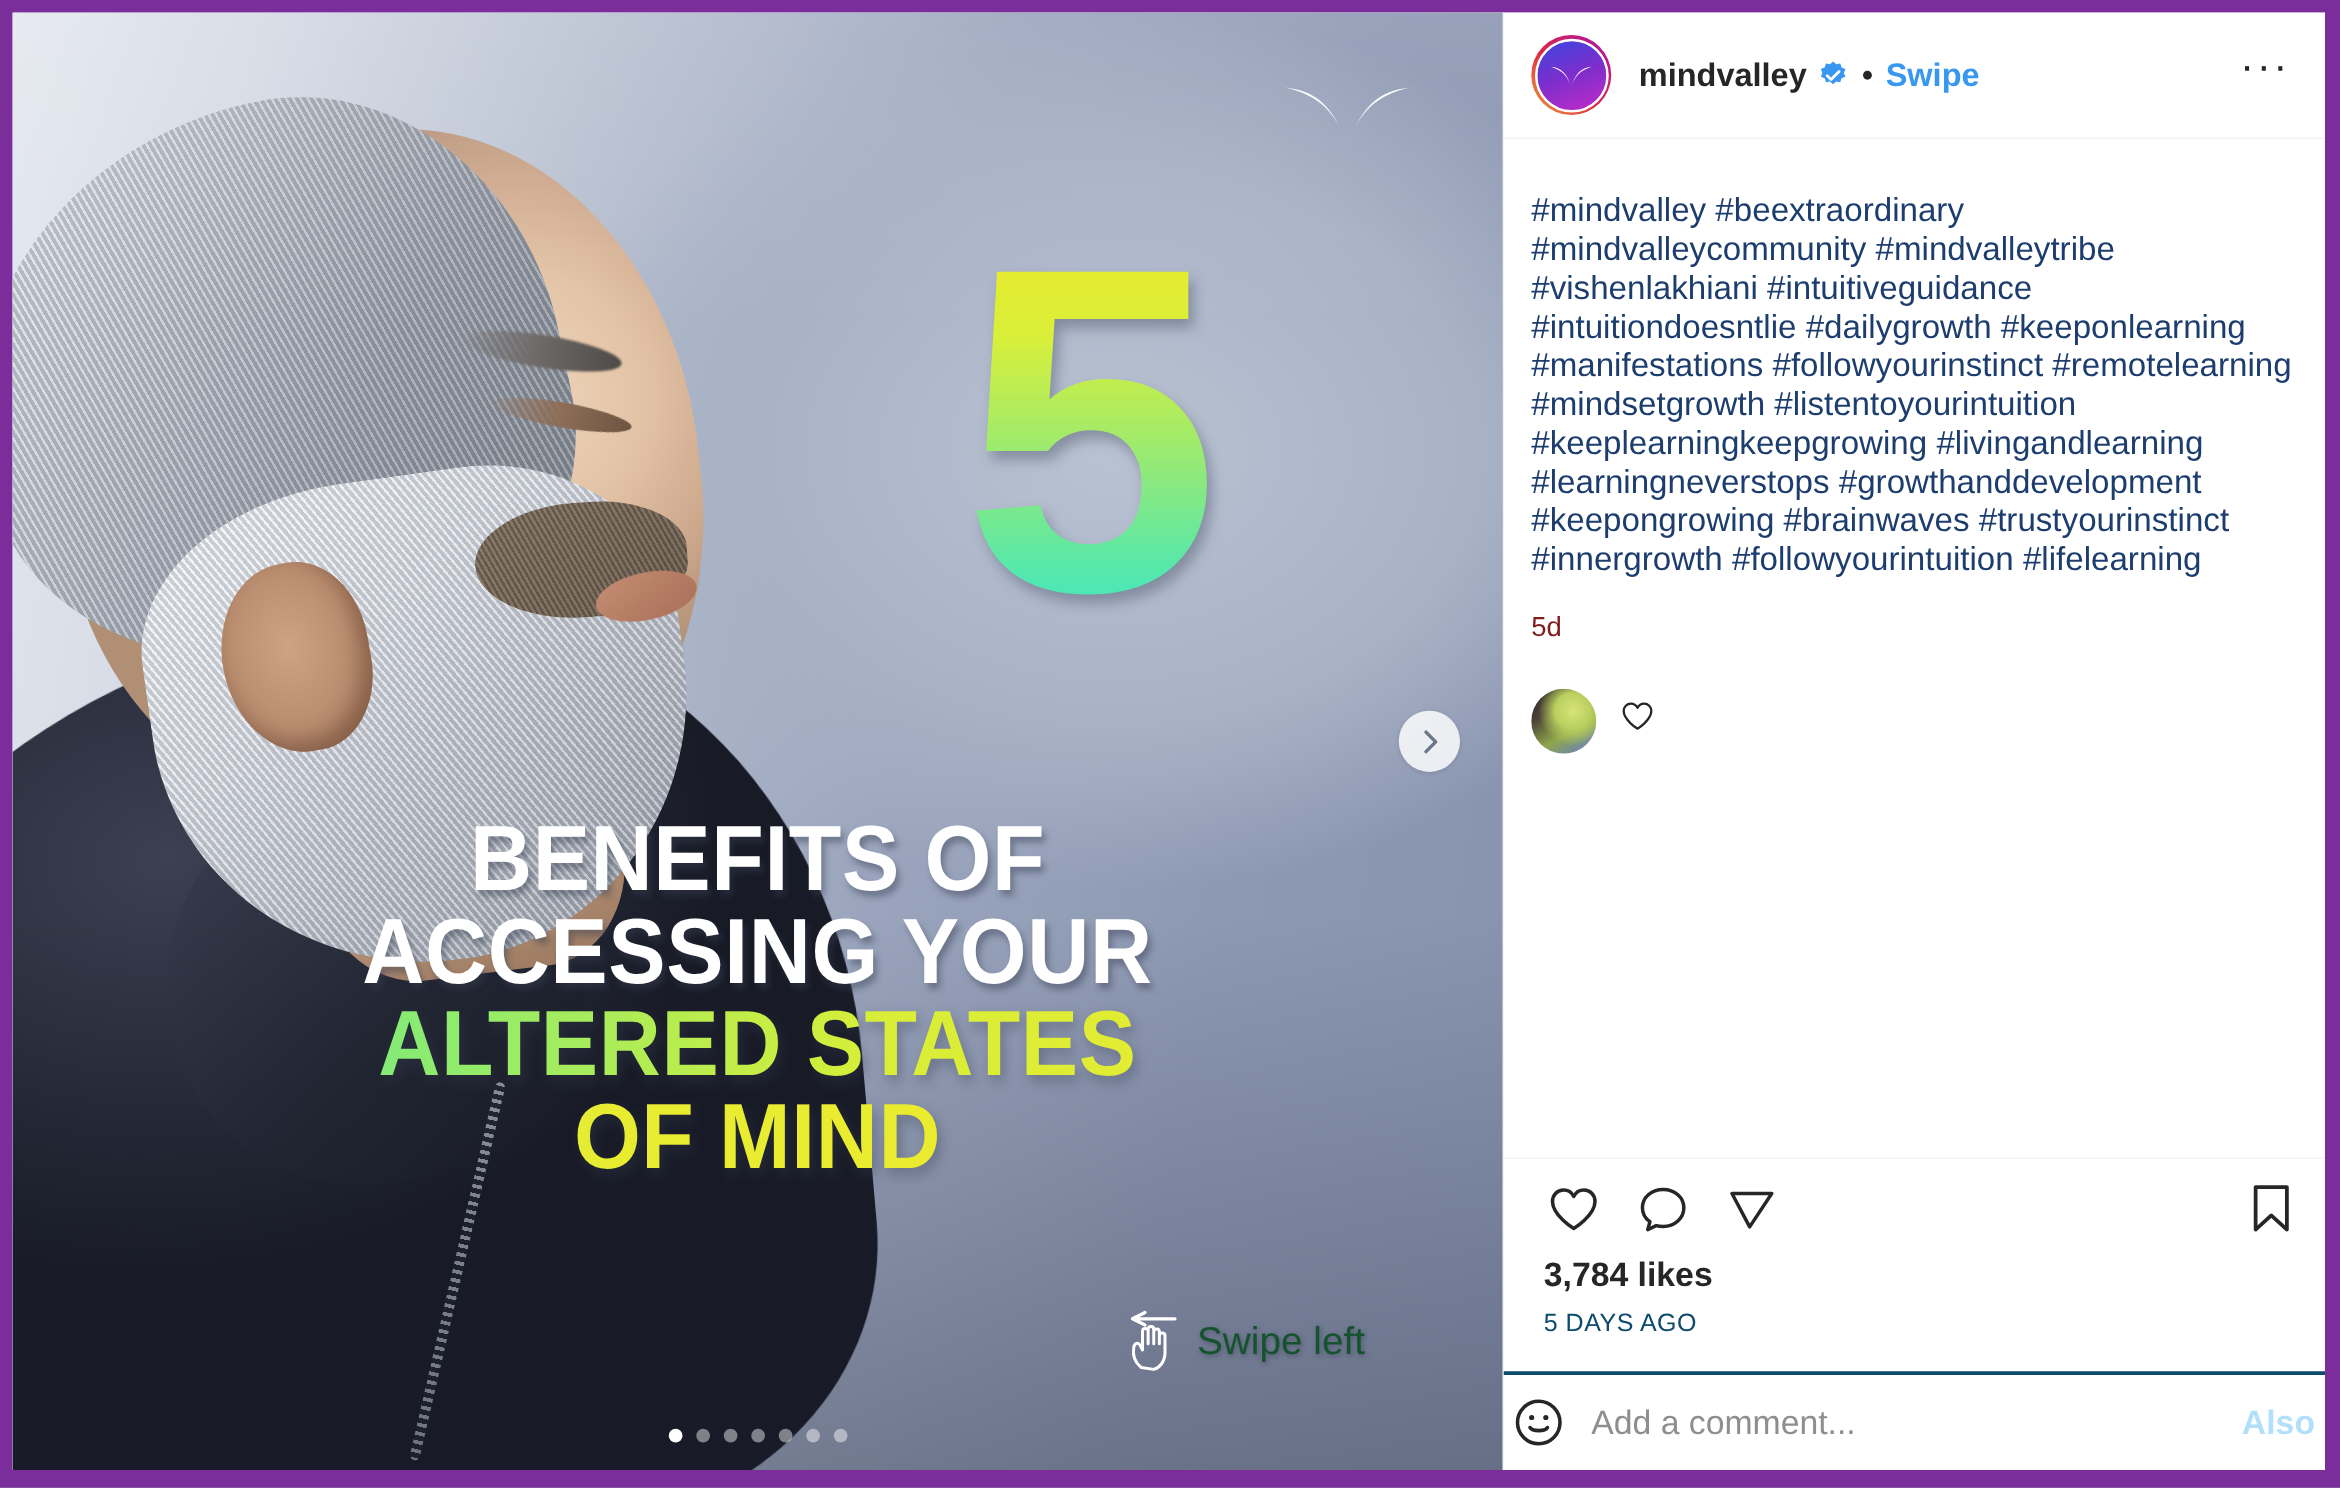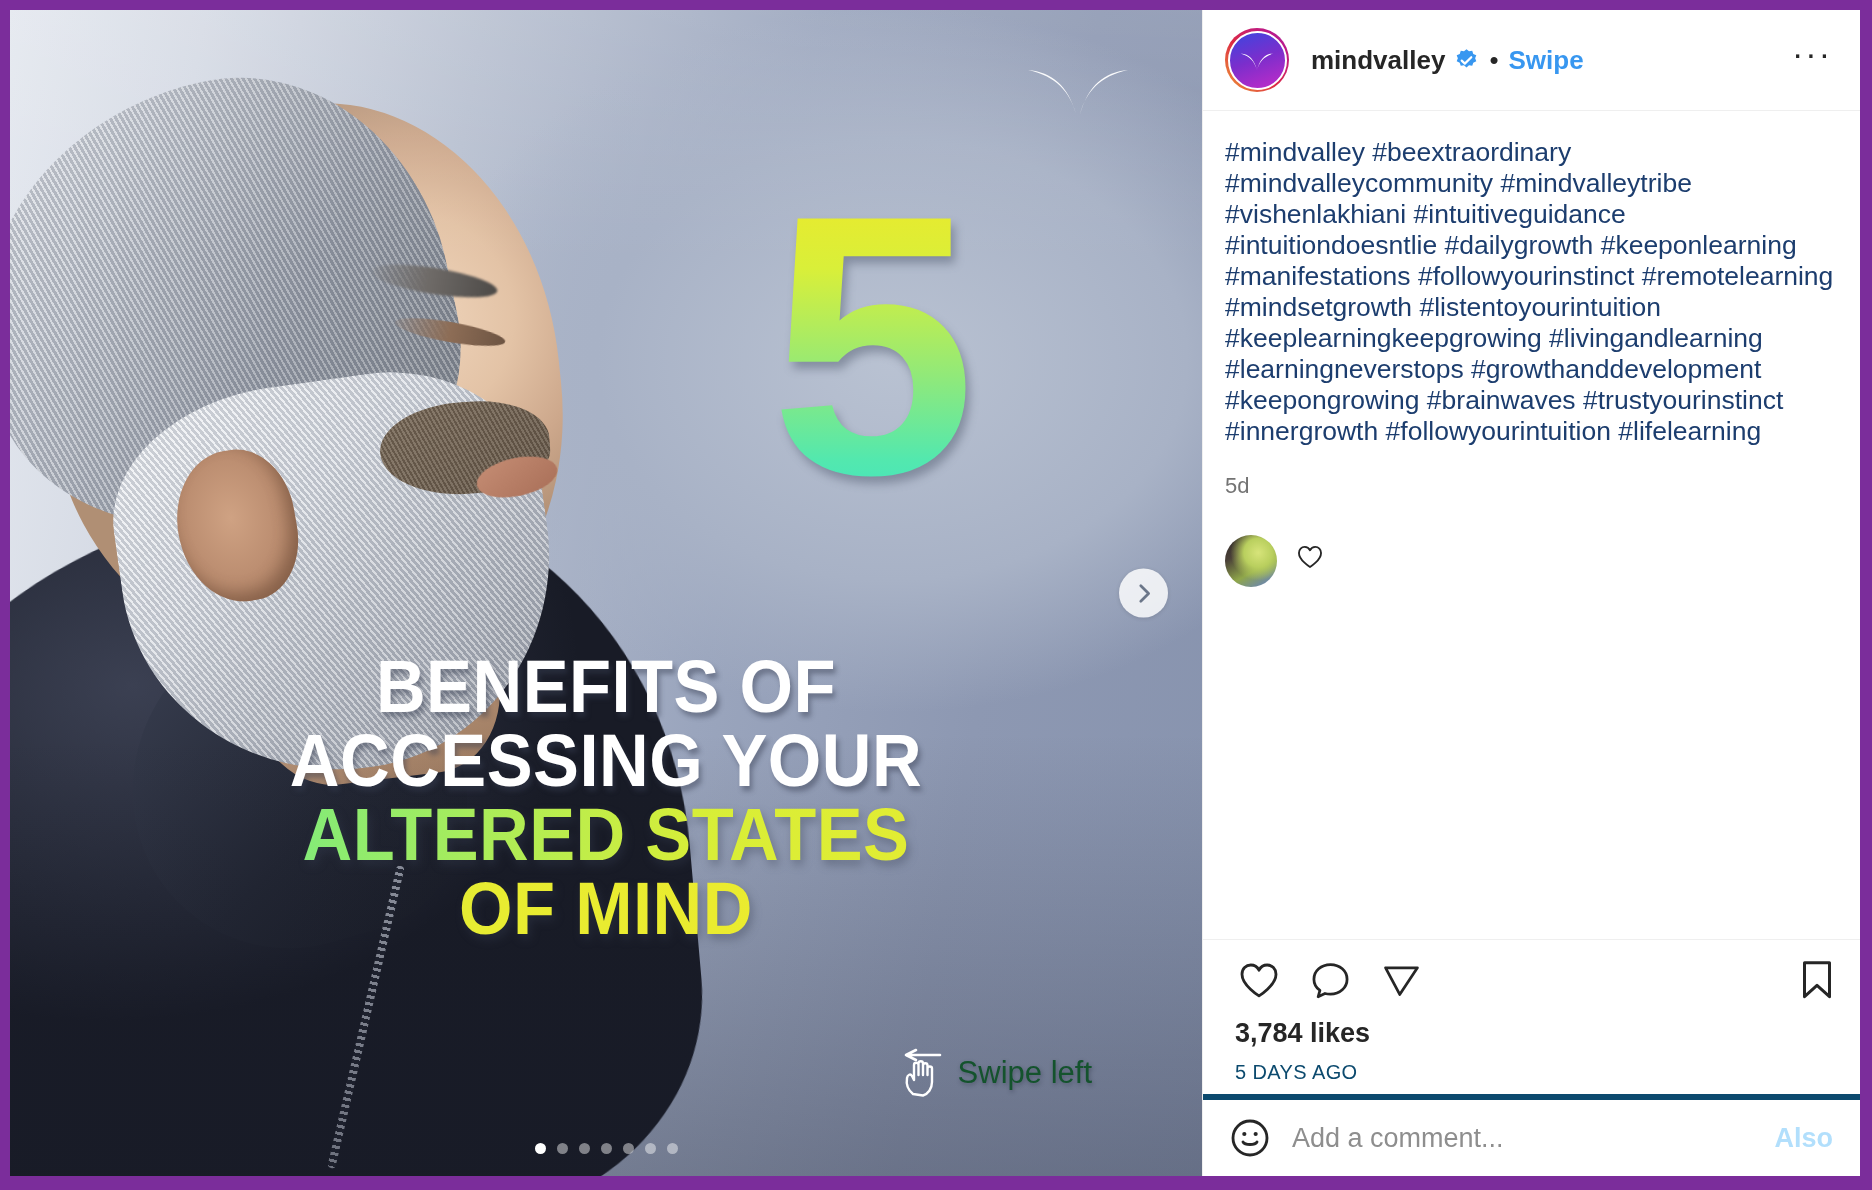--- a/index.html
+++ b/index.html
@@ -316,20 +316,21 @@
   }
   #carousel-dots .dot.active { background: #ffffff; }
 
   
   #sidebar {
     width: 658px;
     display: flex;
     flex-direction: column;
     background: #ffffff;
     border-left: 1px solid #efefef;
+    gap: 16px;
   }
 
   
   #post-header {
     display: flex;
     align-items: center;
     padding: 16px 22px;
     height: 101px;
     border-bottom: 1px solid #efefef;
     flex: none;
@@ -399,21 +400,21 @@
   #caption-hashtags {
     font-size: 26.5px;
     line-height: 1.17;
     color: #1c3d6e;
     word-break: break-word;
     cursor: pointer;
   }
   #caption-timestamp {
     margin-top: 26px;
     font-size: 22px;
-    color: #737373;
+    color: #7f1d1d;
   }
   #comment-list { margin-top: 32px; }
   .comment-row {
     display: flex;
     align-items: flex-start;
     gap: 20px;
     padding: 4px 0 10px 0;
   }
   .comment-avatar {
     width: 52px; height: 52px;
@@ -471,25 +472,25 @@
   }
   #post-age {
     margin-top: 12px;
     font-size: 20px;
     letter-spacing: .4px;
     color: #0c4a6e;
   }
 
   
   #add-comment-bar {
-    border-top: 6px solid #0c4a6e;
+    border-top: 3px solid #0c4a6e;
     display: flex;
     align-items: center;
     gap: 22px;
-    padding: 18px 27px;
+    padding: 18px 8px;
     flex: none;
   }
   #emoji-button { cursor: pointer; display: flex; flex: none; }
   #comment-input {
     flex: 1;
     border: none;
     outline: none;
     font-family: "Liberation Sans", sans-serif;
     font-size: 27px;
     color: #262626;

